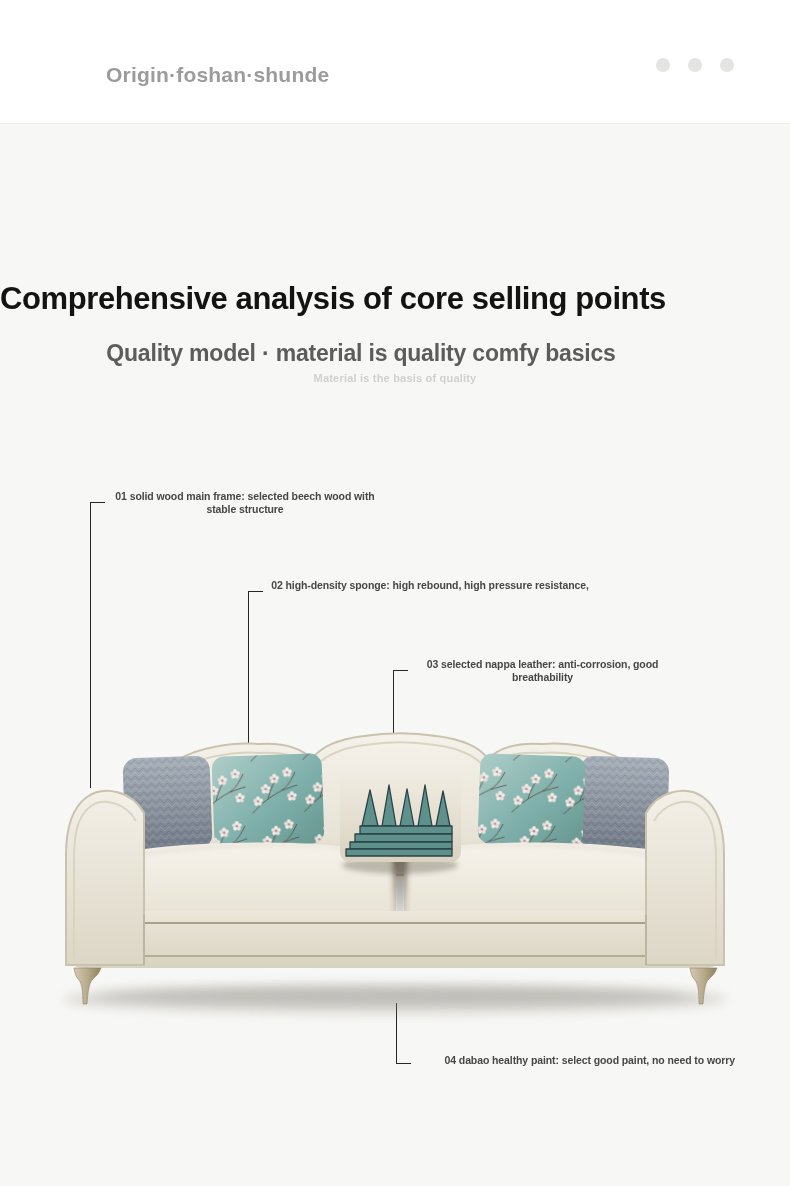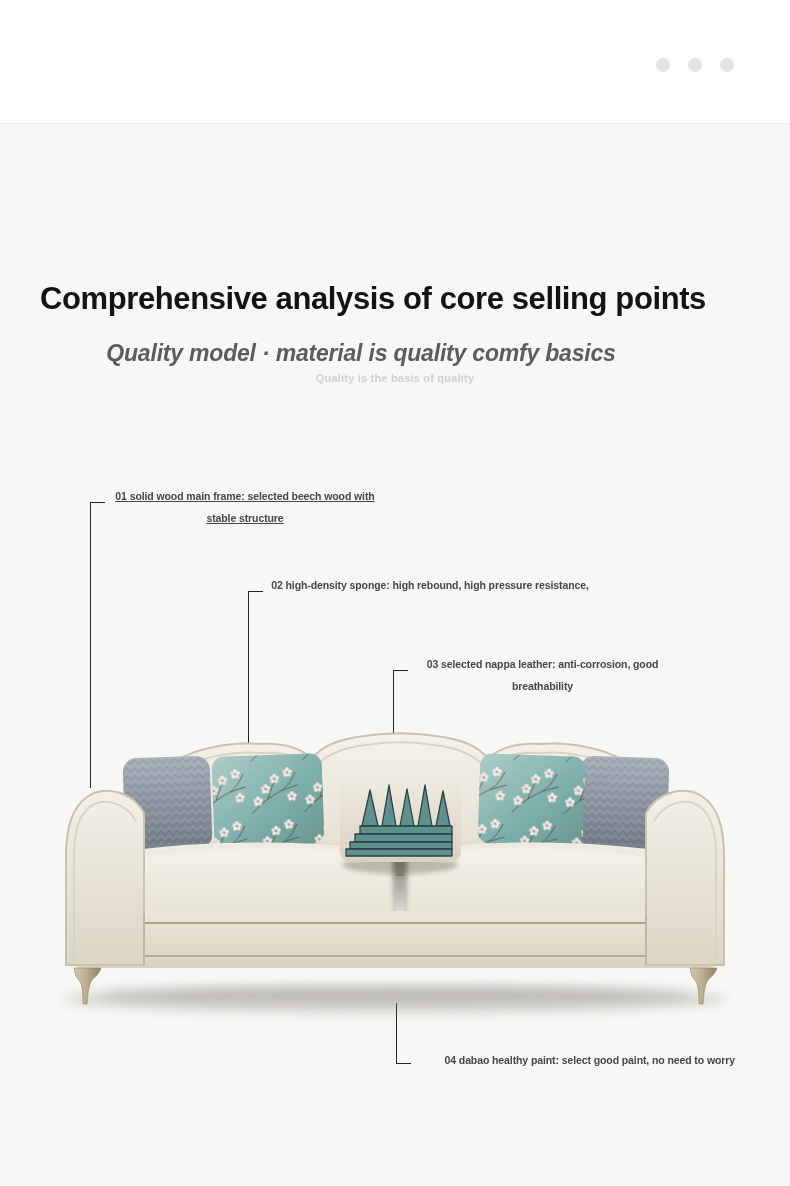--- a/index.html
+++ b/index.html
@@ -22,40 +22,40 @@
   }
   .shop-sub{
     position:absolute;left:106px;top:63px;
     font-size:21px;font-weight:bold;color:#9b9b9b;letter-spacing:0.2px;
   }
   .dots{position:absolute;right:56px;top:58px;display:flex;gap:18px;}
   .dot{width:14px;height:14px;border-radius:50%;background:#e4e4e3;}
 
   
   .hero-title{
-    position:absolute;left:0;top:281px;width:746px;text-align:center;
+    position:absolute;left:0;top:281px;width:746px;
     font-size:31px;font-weight:bold;color:#131313;letter-spacing:-0.4px;
   }
   .hero-sub{
     position:absolute;left:0;top:340px;width:722px;text-align:center;
-    font-size:23px;font-weight:bold;color:#5c5c5c;letter-spacing:-0.2px;font-style:italic;
+    font-size:23px;font-weight:bold;color:#5c5c5c;letter-spacing:-0.2px;
   }
   .hero-note{
     position:absolute;left:0;top:372px;width:790px;text-align:center;
     font-size:11px;font-weight:bold;color:#d0d0ce;letter-spacing:0.2px;
   }
 
   
   .callout{
     position:absolute;
     font-size:10.5px;font-weight:bold;color:#474747;
     letter-spacing:-0.1px;line-height:11.5px;text-align:center;
   }
-  .callout .l2{margin-top:10px;}
-  .c1{left:85px;top:491px;width:320px;text-decoration:underline;}
+  .callout .l2{margin-top:1px;}
+  .c1{left:85px;top:491px;width:320px;}
   .c2{left:250px;top:580px;width:360px;}
   .c3{left:405px;top:659px;width:275px;text-align:center;}
   .c4{left:425px;top:1055px;width:310px;text-align:right;}
 
   .cline{position:absolute;background:#262626;}
   .c1h{left:90px;top:502px;width:15px;height:1px;}
   .c1v{left:90px;top:502px;width:1px;height:286px;}
   .c2h{left:248px;top:591px;width:15px;height:1px;}
   .c2v{left:248px;top:591px;width:1px;height:262px;}
   .c3h{left:393px;top:670px;width:15px;height:1px;}
@@ -63,30 +63,31 @@
   .c4h{left:396px;top:1063px;width:15px;height:1px;}
   .c4v{left:396px;top:1003px;width:1px;height:61px;}
 
   
   .sofa{position:absolute;left:40px;top:715px;width:710px;height:310px;}
 </style>
 </head>
 <body>
 
 <div class="header">
+  <div class="shop-sub">Origin·foshan·shunde</div>
   <div class="dots">
     <div class="dot"></div>
     <div class="dot"></div>
     <div class="dot"></div>
   </div>
 </div>
 
 <div class="hero-title">Comprehensive analysis of core selling points</div>
 <div class="hero-sub">Quality model · material is quality comfy basics</div>
-<div class="hero-note">Quality is the basis of quality</div>
+<div class="hero-note">Material is the basis of quality</div>
 
 <div class="callout c1">
   <div class="l1">01 solid wood main frame: selected beech wood with</div>
   <div class="l2">stable structure</div>
 </div>
 <div class="callout c2">
   <div class="l1">02 high-density sponge: high rebound, high pressure resistance,</div>
 </div>
 <div class="callout c3">
   <div class="l1">03 selected nappa leather: anti-corrosion, good</div>

